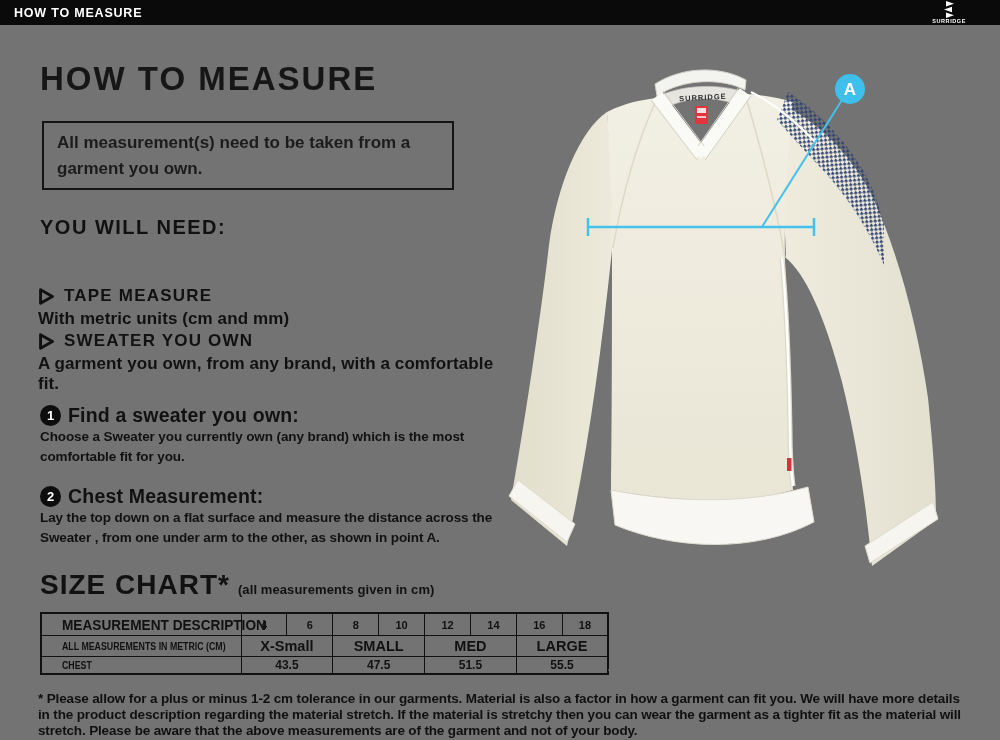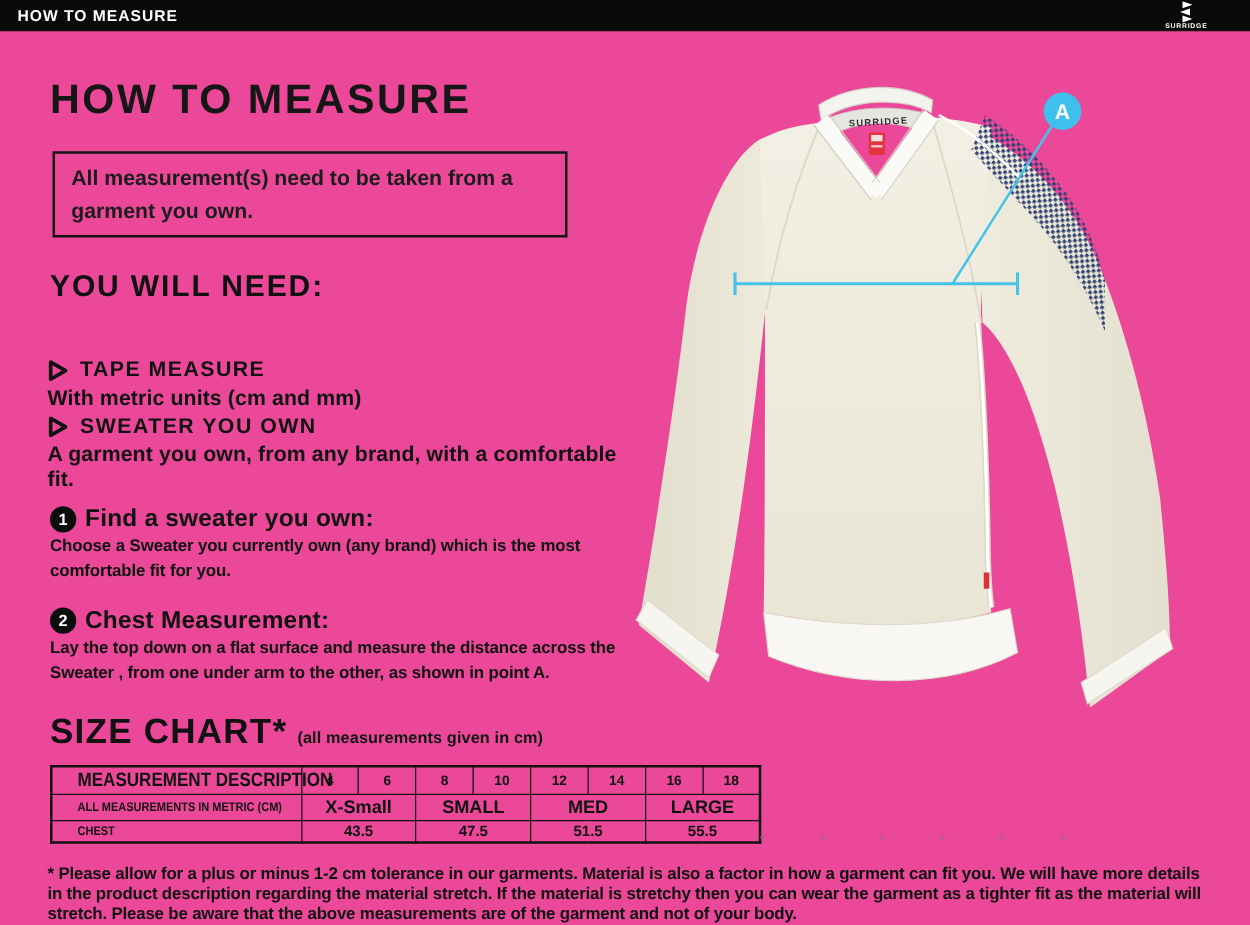--- a/index.html
+++ b/index.html
@@ -1,28 +1,28 @@
 <!DOCTYPE html>
 <html><head>
 <meta charset="utf-8">
 <style>
   html,body{margin:0;padding:0;background:#fff;}
-  .page{position:relative;width:1000px;height:740px;background:#ec4899;overflow:hidden;
+  .page{position:relative;width:1000px;height:740px;background:#737373;overflow:hidden;
         font-family:"Liberation Sans",sans-serif;color:#111;}
   
   .topbar{position:absolute;left:0;top:0;width:1000px;height:25px;background:#0a0a0a;
           display:flex;align-items:center;justify-content:space-between;}
   .topbar-title{color:#fff;font-size:12.5px;font-weight:700;letter-spacing:.8px;margin-left:14px;}
   .brand{display:flex;flex-direction:column;align-items:center;margin-right:34px;line-height:1;}
   .brand-name{color:#fff;font-size:5.5px;font-weight:700;letter-spacing:.6px;margin-top:1px;}
   
   .h1{position:absolute;left:40px;top:60px;font-size:33px;font-weight:800;letter-spacing:2px;color:#161616;}
   .notice{position:absolute;left:42px;top:121px;width:382px;border:2px solid #141414;
           padding:7px 13px;font-size:17px;font-weight:700;line-height:1.5;color:#1c1c1c;}
-  .need-h{position:absolute;left:40px;top:216px;font-size:24px;font-weight:800;letter-spacing:1.5px;}
+  .need-h{position:absolute;left:40px;top:216px;font-size:20px;font-weight:800;letter-spacing:1.5px;}
   .need-item{position:absolute;left:38px;width:470px;}
   .need-row{display:flex;align-items:center;gap:9px;}
   .need-label{font-size:17px;font-weight:800;letter-spacing:1.2px;}
   .need-desc{font-size:17px;font-weight:700;margin-top:3px;letter-spacing:.1px;}
   .tri{width:17px;height:17px;flex:0 0 auto;}
   .step{position:absolute;left:40px;width:470px;}
   .step-row{display:flex;align-items:center;gap:7px;}
   .step-badge{width:21px;height:21px;border-radius:50%;background:#0d0d0d;color:#fff;
               display:flex;align-items:center;justify-content:center;font-size:13px;font-weight:800;flex:0 0 auto;}
   .step-title{font-size:19.5px;font-weight:800;letter-spacing:.2px;}

